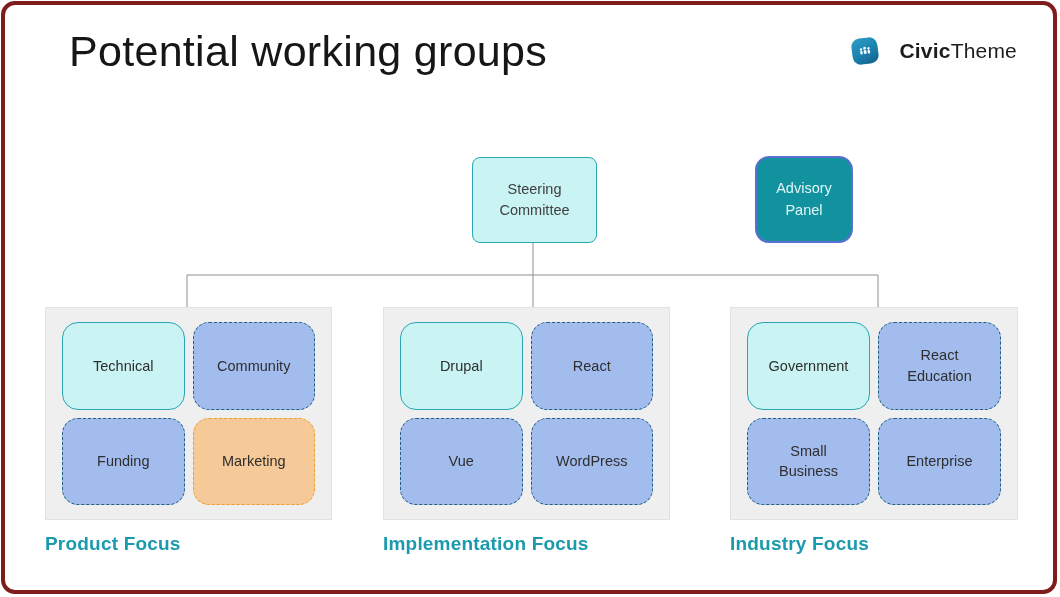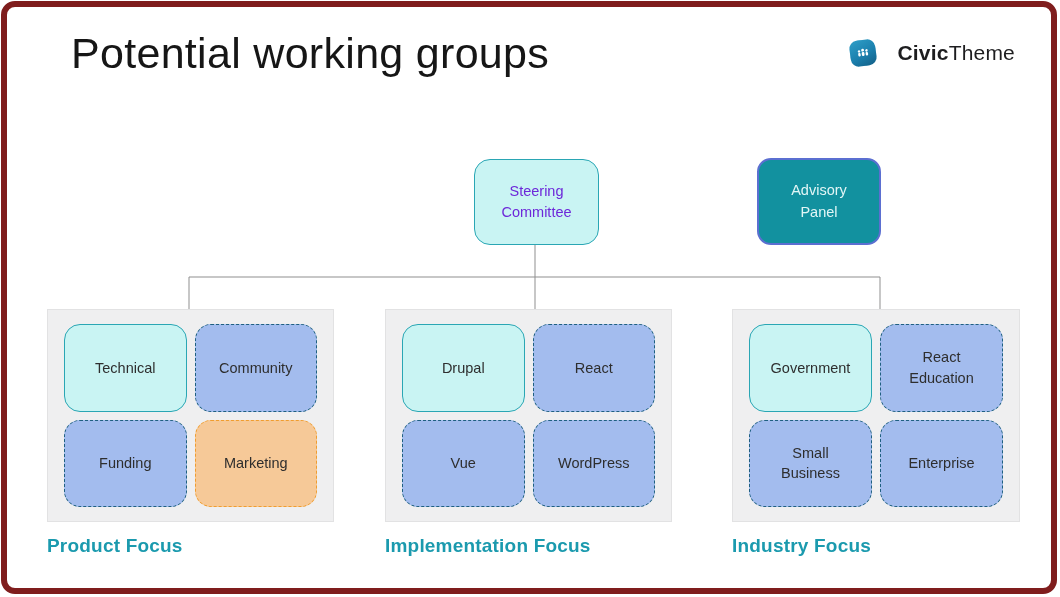--- a/index.html
+++ b/index.html
@@ -11,21 +11,21 @@
     position: relative;
     width: 1060px; height: 597px;
     box-sizing: border-box;
   }
   .card {
     position: absolute;
     left: 1px; top: 1px;
     width: 1056px; height: 593px;
     box-sizing: border-box;
     background: #ffffff;
-    border: 6px solid #7f1d1d;
+    border: 4px solid #7f1d1d;
     border-radius: 14px;
     overflow: hidden;
   }
   .slide-title {
     position: absolute;
     left: 64px; top: 22px;
     font-size: 43px;
     font-weight: 500;
     letter-spacing: 0.3px;
     color: #161616;
@@ -56,31 +56,31 @@
   }
   .logo-text { font-size: 21px; color: #1d1d1f; letter-spacing: 0.2px; }
   .logo-text .bold { font-weight: bold; }
   .logo-text .light { font-weight: 400; }
   
   .node {
     position: absolute;
     box-sizing: border-box;
     display: flex; align-items: center; justify-content: center;
     text-align: center;
-    font-size: 14.5px; line-height: 1.45; color: #6d28d9;
-    border-radius: 16px;
+    font-size: 14.5px; line-height: 1.45; color: #404040;
+    border-radius: 8px;
     padding: 6px 14px;
   }
   .node.steering {
     left: 467px; top: 152px; width: 125px; height: 86px;
     background: #c9f4f3;
     border: 1.5px solid #2aa6b4;
   }
   .node.advisory {
-    left: 750px; top: 151px; width: 124px; height: 87px;
+    left: 750px; top: 151px; width: 98px; height: 87px;
     background: #12919f;
     border: 2px solid #5b6fd1;
     border-radius: 14px;
     color: #e2f6f6;
   }
   
   .connectors {
     position: absolute; inset: 0;
     width: 1060px; height: 597px;
     pointer-events: none;

